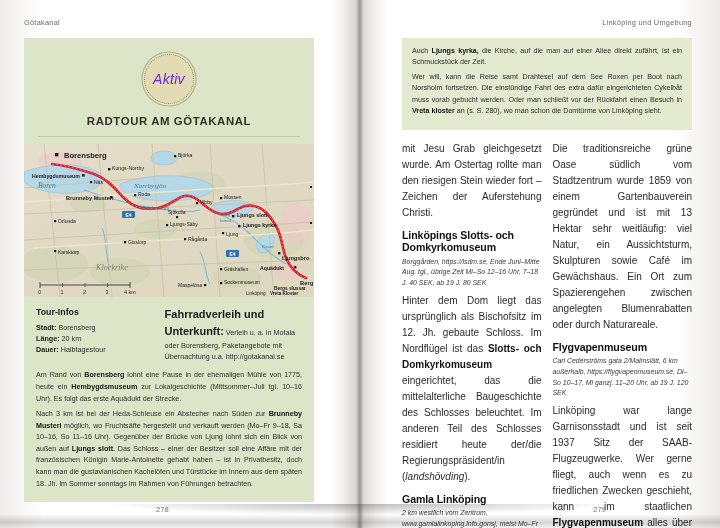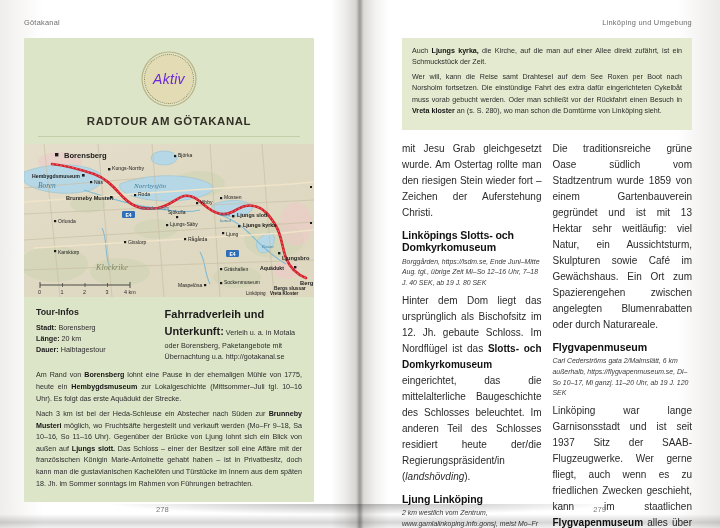--- a/index.html
+++ b/index.html
@@ -328,21 +328,21 @@
 
     <div class="cols">
 
       <div class="col">
         <p>mit Jesu Grab gleichgesetzt wurde. Am Ostertag rollte man den riesigen Stein wieder fort – Zeichen der Auferstehung Christi.</p>
 
         <h2 class="sec">Linköpings Slotts- och Domkyrkomuseum</h2>
         <p class="meta first">Borggården, https://lsdm.se, Ende Juni–Mitte Aug. tgl., übrige Zeit Mi–So 12–16 Uhr, 7–18 J. 40 SEK, ab 19 J. 80 SEK</p>
         <p>Hinter dem Dom liegt das ursprünglich als Bischofsitz im 12. Jh. gebaute Schloss. Im Nordflügel ist das <b>Slotts- och Domkyrkomuseum</b> eingerichtet, das die mittelalterliche Baugeschichte des Schlosses beleuchtet. Im anderen Teil des Schlosses residiert heute der/die Regierungspräsident/in (<i>landshövding</i>).</p>
 
-        <h2 class="sec">Ljung Linköping</h2>
+        <h2 class="sec">Gamla Linköping</h2>
         <p class="meta first">2 km westlich vom Zentrum, www.gamlalinkoping.info.gonsj, meist Mo–Fr 10–17, Sa, So 11–16 Uhr, Eintritt frei; Besucherzentrum: Tunnbindaregatan 6, Di–Fr 11–17, Sa, So 11–16 Uhr, Sommer tgl. 10–17 Uhr</p>
         <p>Während eines Sanierungskahlschlags in den 1950er-Jahren begann man, erhaltenswerte alte Häuser umzusiedeln und südwestlich der Stadt eine Art Freilichtmuseum aufzubauen, das <b>Gamla Linköping.</b> Hierbei kamen insgesamt etwa 90 Häuser zusammen, in denen heute Wohnungen und Werkstätten sowie Lädchen und Cafés im Stil der Zeit um 1900 zu besichtigen sind. Manche sehen so aus, als würden die Bewohner gleich zurückkehren.</p>
 
       </div>
 
       <div class="col">
         <p>Die traditionsreiche grüne Oase südlich vom Stadtzentrum wurde 1859 von einem Gartenbauverein gegründet und ist mit 13 Hektar sehr weitläufig: viel Natur, ein Aussichtsturm, Skulpturen sowie Café im Gewächshaus. Ein Ort zum Spazierengehen zwischen angelegten Blumenrabatten oder durch Naturareale.</p>
 
         <h2 class="sec">Flygvapenmuseum</h2>
         <p class="meta first">Carl Cederströms gata 2/Malmslätt, 6 km außerhalb, https://flygvapenmuseum.se, Di–So 10–17, Mi ganzj. 11–20 Uhr, ab 19 J. 120 SEK</p>

